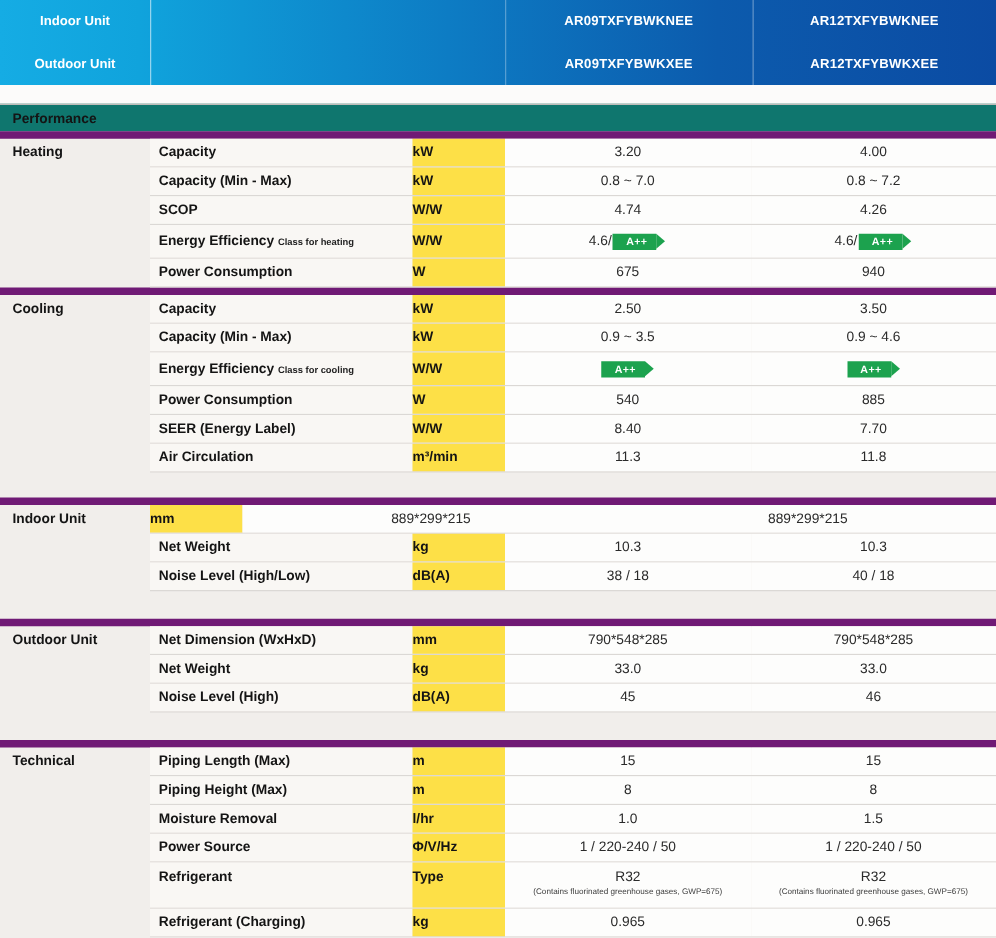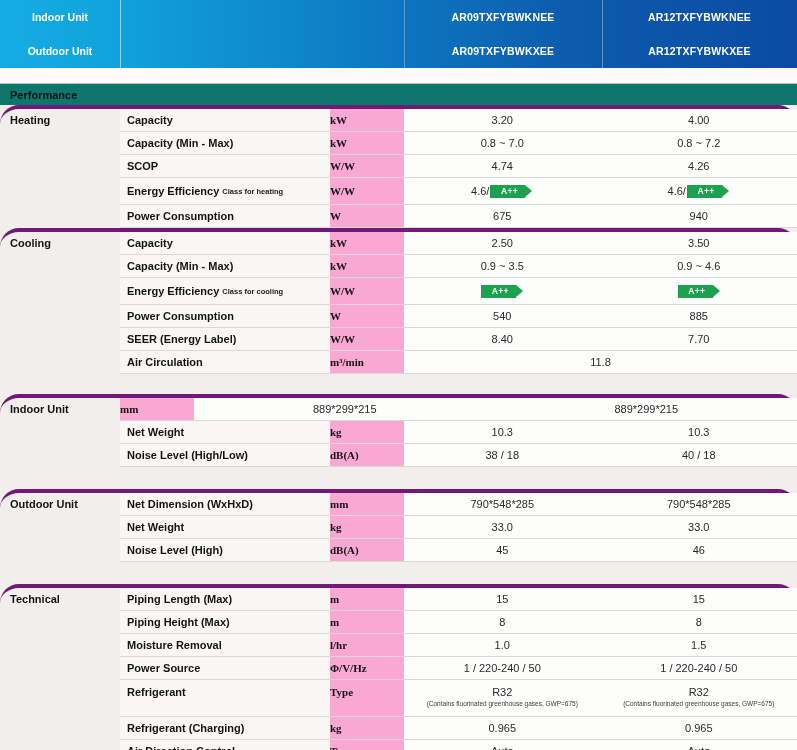--- a/index.html
+++ b/index.html
@@ -20,36 +20,36 @@
   .hdr-div{position:absolute;top:0;bottom:0;width:1px;}
   .hdr-div.d1{left:120px;background:rgba(255,255,255,.55);}
   .hdr-div.d2{left:404px;background:rgba(255,255,255,.30);}
   .hdr-div.d3{left:602px;background:rgba(255,255,255,.35);}
   
   .white-strip{height:15px;background:#fcfbfa;}
   .group-header{height:22px;box-sizing:border-box;border-top:1px solid #bfbcb9;
     background:#0f766e;display:flex;align-items:center;padding-left:10px;
     font-weight:bold;font-size:11px;color:#141414;}
   
-  .section{display:flex;border-top:4px solid #701a75;border-radius:19px;}
+  .section{display:flex;border-top:6px solid #701a75;}
   #sections .section:nth-child(2){}
   #sections .section:nth-child(3){margin-top:20px;}
   #sections .section:nth-child(4){margin-top:22px;}
   #sections .section:nth-child(5){margin-top:22px;}
   .section-label{width:120px;box-sizing:border-box;padding:5px 4px 0 10px;
     font-weight:bold;font-size:11px;color:#141414;}
   .section-rows{flex:1;}
   .row{display:flex;height:22px;border-bottom:1px solid #dbd8d5;}
   .row.tall26{height:26px;text-align:center;}
   .row.tall36{height:36px;}
   .cell{display:flex;align-items:center;box-sizing:border-box;}
   .cell-attr{width:210px;padding-left:7px;background:#f9f7f4;
     font-weight:bold;font-size:11px;color:#141414;white-space:nowrap;}
   .attr-note{font-size:7.5px;font-weight:bold;margin-left:3px;color:#222;}
-  .cell-unit{width:74px;background:#f9a8d4;font-weight:bold;font-size:11px;color:#141414;font-family:Liberation Serif, serif;}
+  .cell-unit{width:74px;background:#fde047;font-weight:bold;font-size:11px;color:#141414;}
   .cell-val{flex:1;background:#fdfdfc;justify-content:center;
     font-size:11px;color:#2a2a2a;}
   .val-line{display:flex;align-items:center;}
   .val-note{font-size:6.5px;color:#3c3c3c;margin-top:2px;text-align:center;white-space:nowrap;}
   .row.tall36 .cell{align-items:flex-start;padding-top:6px;}
   .row.tall36 .cell-val{flex-direction:column;justify-content:flex-start;align-items:center;}
   
   .badge{position:relative;display:inline-flex;align-items:center;justify-content:center;
     background:#1CA24E;color:#fff;font-weight:bold;font-size:8.5px;
     height:13px;min-width:28px;padding:0 2px 0 5px;margin:0 8px 0 1px;letter-spacing:.3px;}
@@ -259,20 +259,25 @@
               </div>
             </div>
           </div>
           <div class="row">
             <div class="cell cell-attr">
               <span>Air Circulation</span>
             </div>
             <div class="cell cell-unit">m³/min</div>
             <div class="cell cell-val">
               <div class="val-line">
+                <span>11.3</span>
+              </div>
+            </div>
+            <div class="cell cell-val">
+              <div class="val-line">
                 <span>11.8</span>
               </div>
             </div>
           </div>
         </div>
       </div>
       <div class="section">
         <div class="section-label">Indoor Unit</div>
         <div class="section-rows">
           <div class="row">

